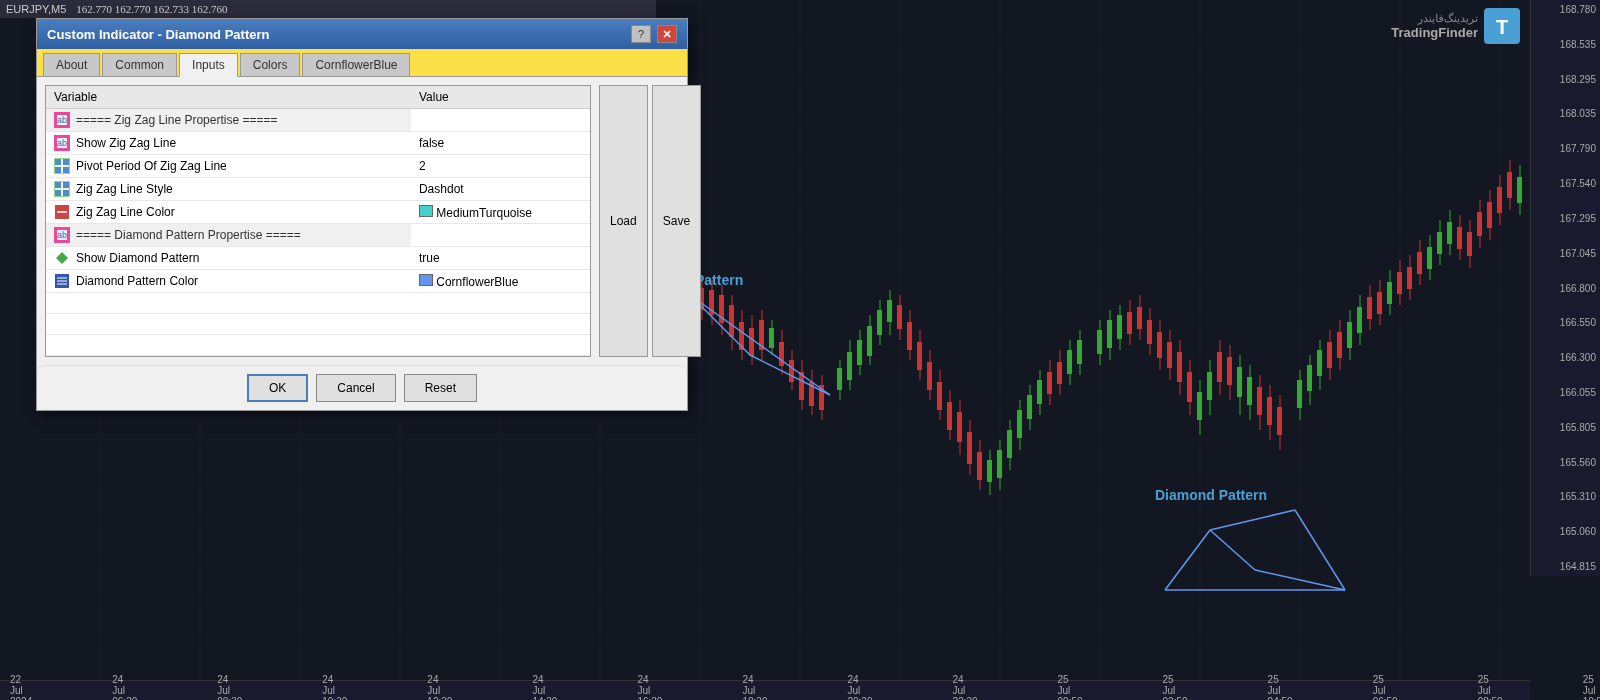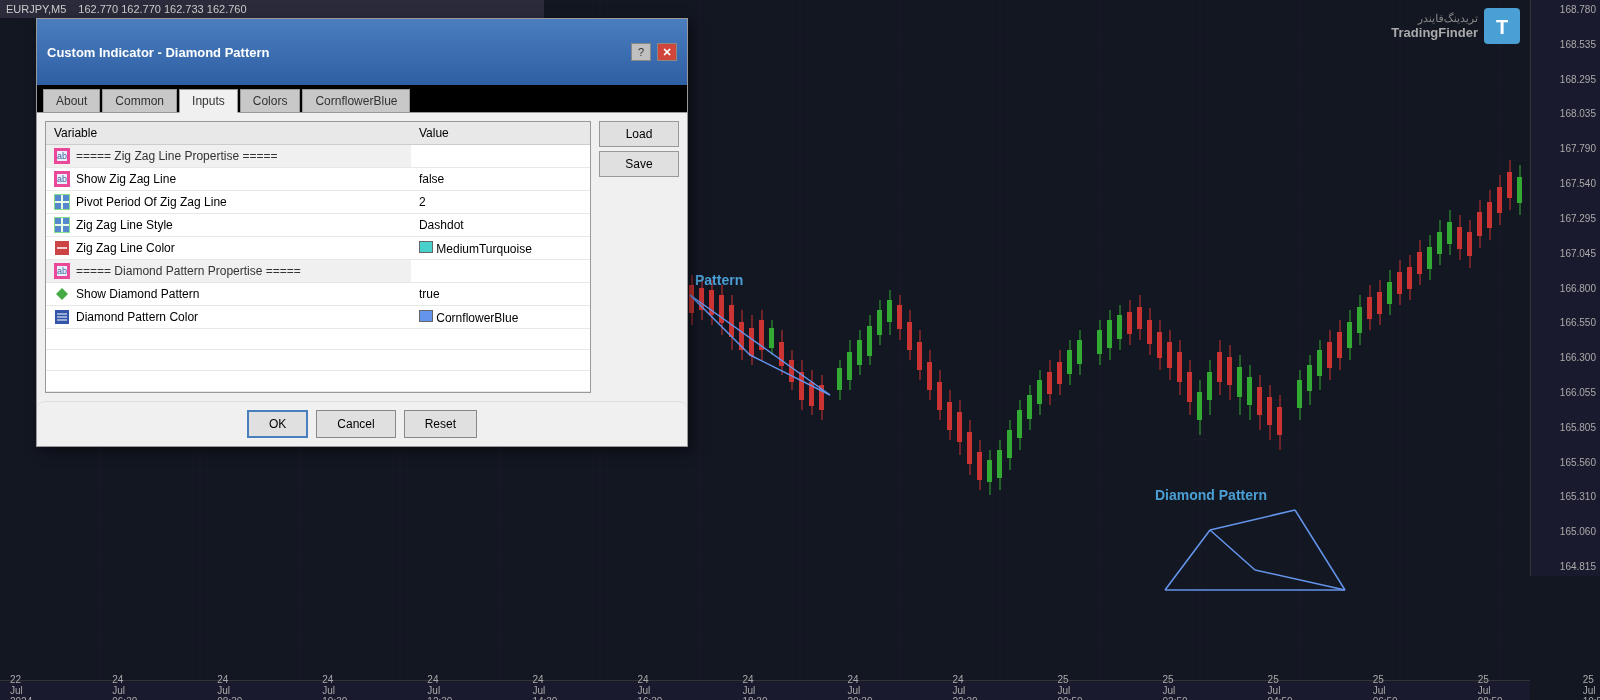--- a/index.html
+++ b/index.html
@@ -19,27 +19,26 @@
       top: 0; left: 0;
       width: 1600px;
       height: 700px;
       background: #131722;
     }
 
     
     .title-bar {
       position: absolute;
       top: 0; left: 0;
-      width: 544px;
+      width: 656px;
       height: 18px;
       background: #2b2b3b;
       display: flex;
       align-items: center;
       padding: 0 6px;
-      gap: 12px;
     }
     .title-bar-text {
       color: #ccc;
       font-size: 11px;
     }
 
     
     .price-axis {
       position: absolute;
       right: 0;
@@ -112,21 +111,21 @@
       left: 36px;
       width: 652px;
       background: #f0f0f0;
       border: 1px solid #999;
       box-shadow: 4px 4px 12px rgba(0,0,0,0.5);
     }
 
     .dialog-titlebar {
       background: linear-gradient(to bottom, #4a7ebf, #2e5fa3);
       color: white;
-      padding: 24px 10px;
+      padding: 6px 10px;
       display: flex;
       align-items: center;
       justify-content: space-between;
     }
     .dialog-title {
       font-size: 13px;
       font-weight: bold;
     }
     .dialog-controls {
       display: flex;
@@ -146,21 +145,21 @@
       color: #333;
     }
     .dialog-btn-close {
       background: #d0463b;
       color: white;
       font-weight: bold;
     }
 
     
     .dialog-tabs {
-      background: #000000;
+      background: #fde047;
       display: flex;
       padding: 4px 6px 0;
       border-bottom: 1px solid #999;
       gap: 2px;
     }
     .tab {
       padding: 4px 12px;
       background: #c8c8c8;
       border: 1px solid #999;
       border-bottom: none;
@@ -232,21 +231,21 @@
       background: #f0f0f0;
     }
     .section-row td {
       color: #333;
       font-style: normal;
     }
 
     
     .side-buttons {
       display: flex;
-      flex-direction: column;
+      flex-direction: row;
       gap: 4px;
       width: 80px;
     }
     .side-btn {
       padding: 5px 10px;
       background: #e0e0e0;
       border: 1px solid #999;
       cursor: pointer;
       font-size: 12px;
       text-align: center;
@@ -639,21 +638,21 @@
       </div>
       <svg width="36" height="36" viewBox="0 0 36 36">
         <rect width="36" height="36" rx="4" fill="#4a9fd4"></rect>
         <text x="18" y="26" text-anchor="middle" fill="white" font-size="20" font-weight="bold">T</text>
       </svg>
     </div>
   </div>
 
   <div class="title-bar">
     <span class="title-bar-text">EURJPY,M5</span>
-    <span class="title-bar-text" style="">162.770 162.770 162.733 162.760</span>
+    <span class="title-bar-text" style="margin-left:10px;font-family:Liberation Serif, serif;">162.770 162.770 162.733 162.760</span>
   </div>
 </div>
 
 <div class="dialog">
 
   <div class="dialog-titlebar">
     <span class="dialog-title">Custom Indicator - Diamond Pattern</span>
     <div class="dialog-controls">
       <div class="dialog-btn-help">?</div>
       <div class="dialog-btn-close">✕</div>

